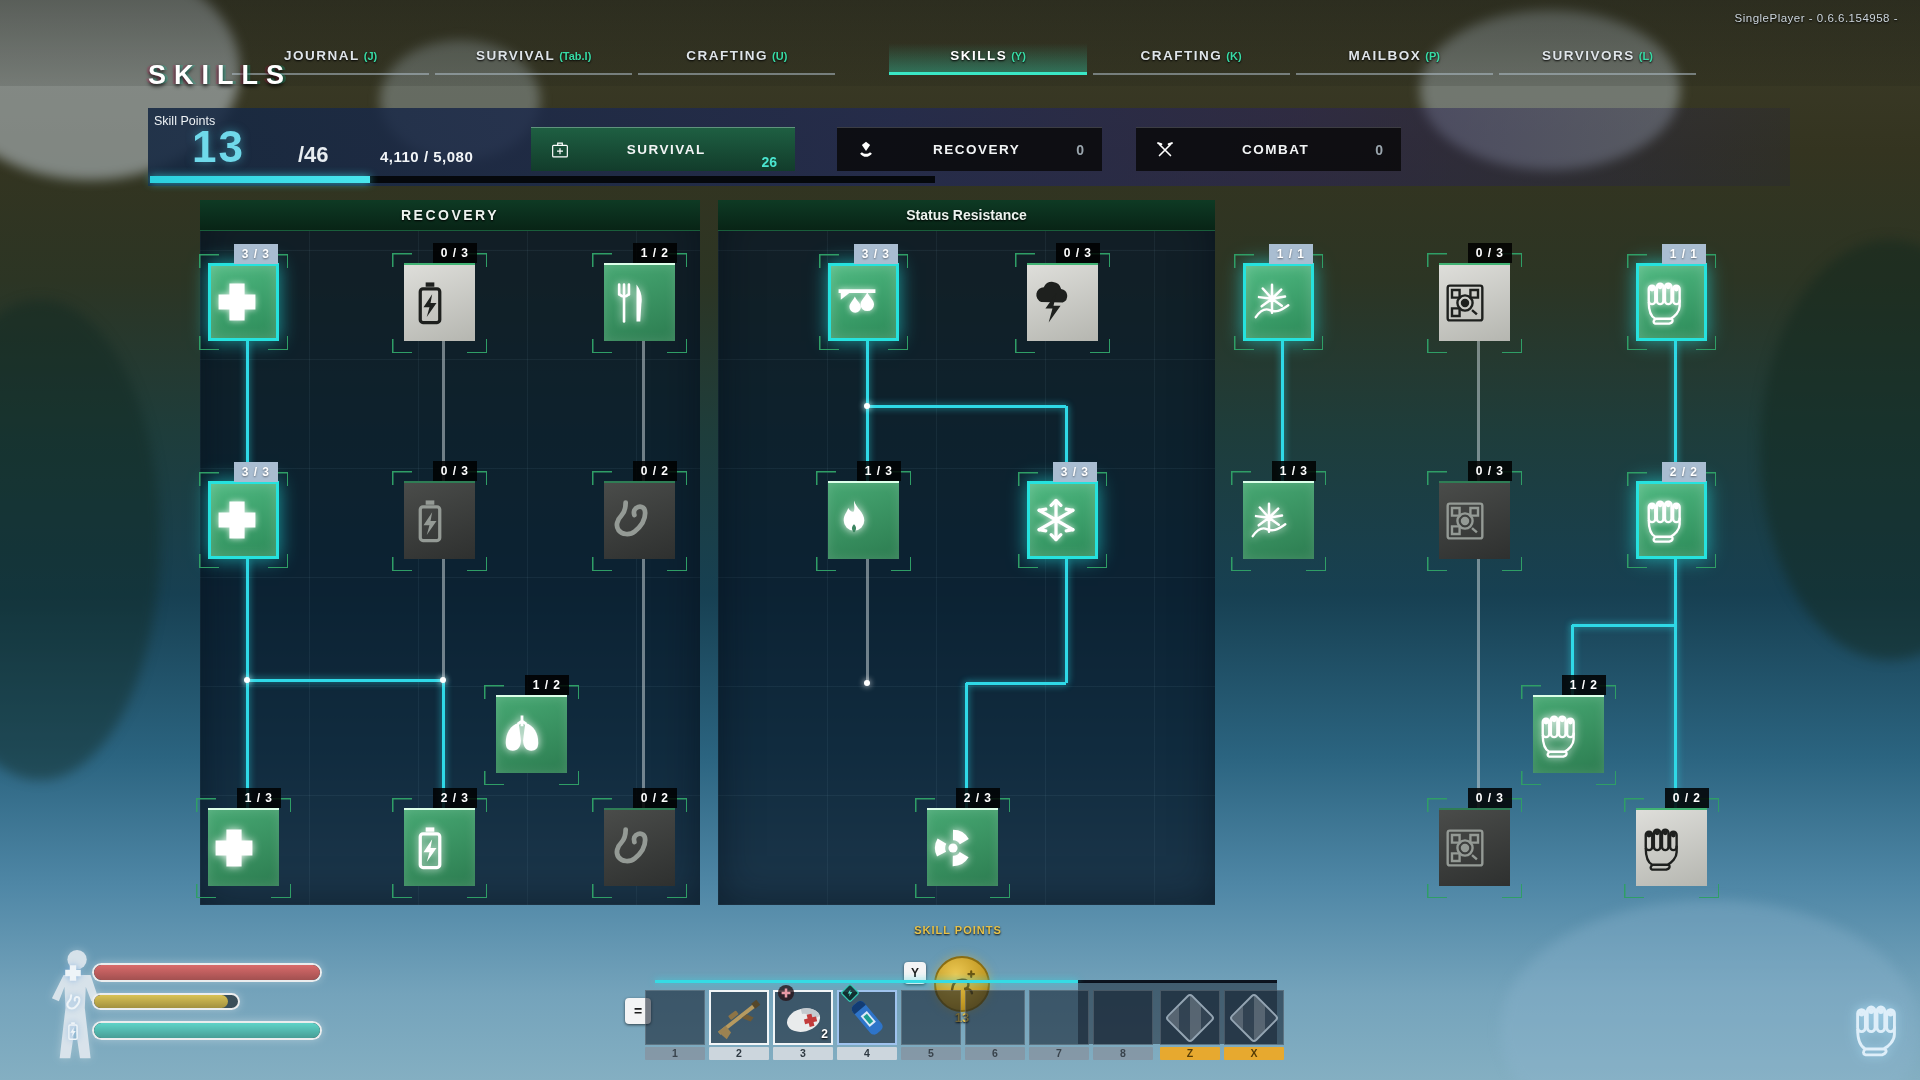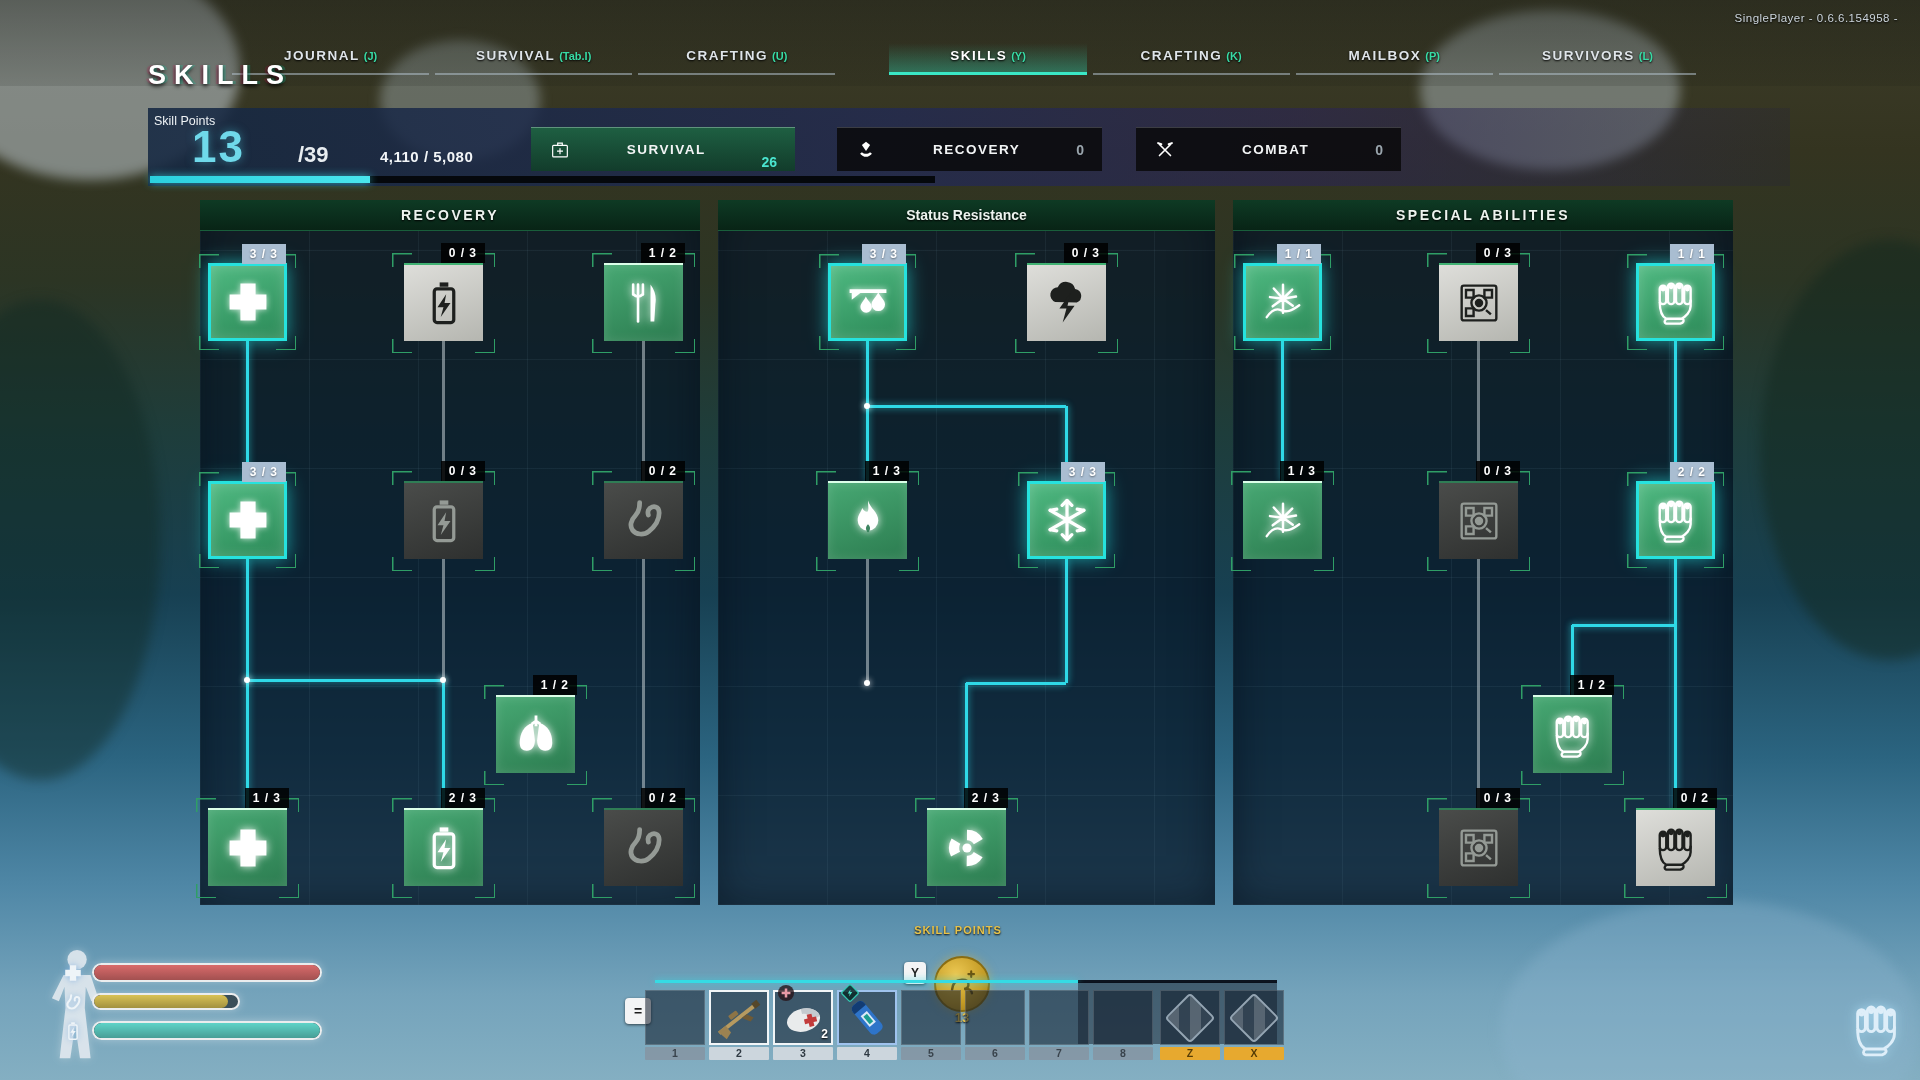--- a/index.html
+++ b/index.html
@@ -54,21 +54,21 @@
   .sec-head.caps{letter-spacing:2.5px;}
 
   
   .seg{position:absolute;}
   .seg.v{width:3px;} .seg.h{height:3px;}
   .seg.on{background:#2fd9e7;box-shadow:0 0 7px rgba(47,217,231,.75);}
   .seg.off{background:rgba(195,205,210,.55);}
   .jdot{position:absolute;width:6px;height:6px;border-radius:50%;background:#fff;box-shadow:0 0 6px #fff;}
 
   
-  .node{position:absolute;width:79px;height:78px;box-sizing:border-box;display:flex;align-items:center;justify-content:center;cursor:pointer;}
+  .node{position:absolute;width:71px;height:78px;box-sizing:border-box;display:flex;align-items:center;justify-content:flex-start;cursor:pointer;}
   .node svg{width:52px;height:52px;}
   .node::before{content:'';position:absolute;inset:-12px;pointer-events:none;
     background:
       linear-gradient(#2f9e66,#2f9e66) left 0 top 0/20px 1.5px no-repeat,
       linear-gradient(#2f9e66,#2f9e66) left 0 top 0/1.5px 14px no-repeat,
       linear-gradient(#2f9e66,#2f9e66) right 0 top 0/20px 1.5px no-repeat,
       linear-gradient(#2f9e66,#2f9e66) right 0 top 0/1.5px 14px no-repeat,
       linear-gradient(#2f9e66,#2f9e66) left 0 bottom 0/20px 1.5px no-repeat,
       linear-gradient(#2f9e66,#2f9e66) left 0 bottom 0/1.5px 14px no-repeat,
       linear-gradient(#2f9e66,#2f9e66) right 0 bottom 0/20px 1.5px no-repeat,
@@ -147,21 +147,21 @@
     <div class="tab"><span>CRAFTING</span><span class="key">(K)</span></div>
     <div class="tab"><span>MAILBOX</span><span class="key">(P)</span></div>
     <div class="tab"><span>SURVIVORS</span><span class="key">(L)</span></div>
   </div>
 
   <div class="page-title">SKILLS</div>
 
   <div class="sp-panel">
     <div class="sp-label">Skill Points</div>
     <div class="sp-big">13</div>
-    <div class="sp-total">/39</div>
+    <div class="sp-total">/46</div>
     <div class="sp-xp">4,110 / 5,080</div>
     <div class="sp-bar">
         <div class="sp-bar-fill" id="spFill" style="width: 28%;"></div>
       </div>
   </div>
 
   <div class="cat survival">
     <svg class="cicon" viewBox="0 0 48 48" fill="none" stroke="#fff" stroke-width="2.6">
         <rect x="8" y="14" width="32" height="25" rx="2"></rect>
         <path d="M19 14v-5h10v5"></path>
@@ -185,23 +185,20 @@
       </svg>
     <div class="clabel">COMBAT</div>
     <div class="ccount">0</div>
   </div>
 
   <div class="section s1">
     <div class="sec-head">Status Resistance</div>
   </div>
   <div class="section s0">
     <div class="sec-head caps">RECOVERY</div>
-  </div>
-  <div class="section s2">
-    <div class="sec-head caps">SPECIAL ABILITIES</div>
   </div>
 
   <div id="treeLayer">
       <div class="seg v on" style="left: 245.5px; top: 341px; height: 140px;"></div>
       <div class="seg v on" style="left: 245.5px; top: 559px; height: 249px;"></div>
       <div class="seg h on" style="left: 247px; top: 678.5px; width: 196px;"></div>
       <div class="seg v on" style="left: 441.5px; top: 680px; height: 128px;"></div>
       <div class="seg v off" style="left: 441.5px; top: 341px; height: 140px;"></div>
       <div class="seg v off" style="left: 441.5px; top: 559px; height: 121px;"></div>
       <div class="seg v off" style="left: 641.5px; top: 341px; height: 140px;"></div>

